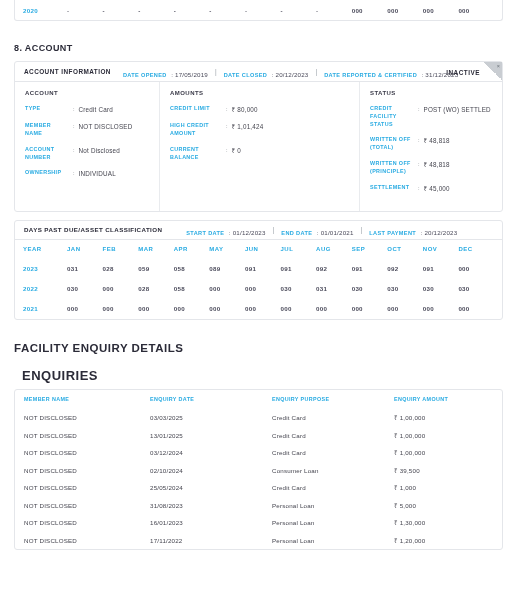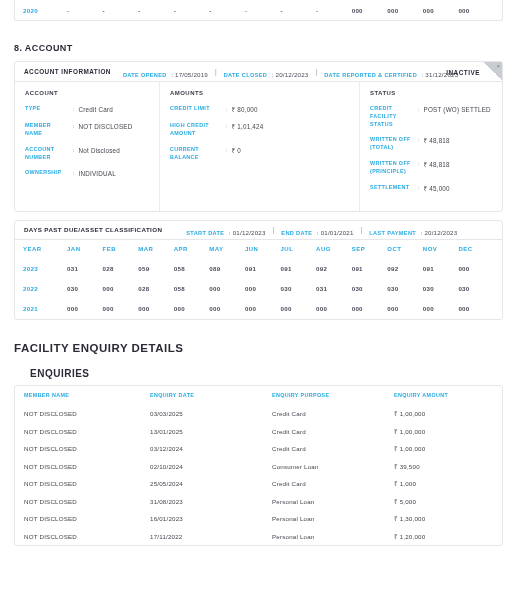--- a/index.html
+++ b/index.html
@@ -43,25 +43,25 @@
   
   .sec-title {
     font-size: 9px;
     font-weight: bold;
     letter-spacing: .4px;
     color: #2b2b38;
     margin: 22px 0 8px 0;
   }
   .sec-title.big { font-size: 11.5px; letter-spacing: .5px; }
   .sub-title {
-    font-size: 10px;
+    font-size: 13px;
     font-weight: bold;
     letter-spacing: .5px;
     color: #2b2b38;
-    margin: 14px 0 6px 16px;
+    margin: 14px 0 6px 8px;
   }
 
   
   .acct-head {
     display: flex;
     align-items: center;
     height: 20px;
     padding: 0 9px;
     border-bottom: 1px solid #e4e6ea;
     position: relative;

